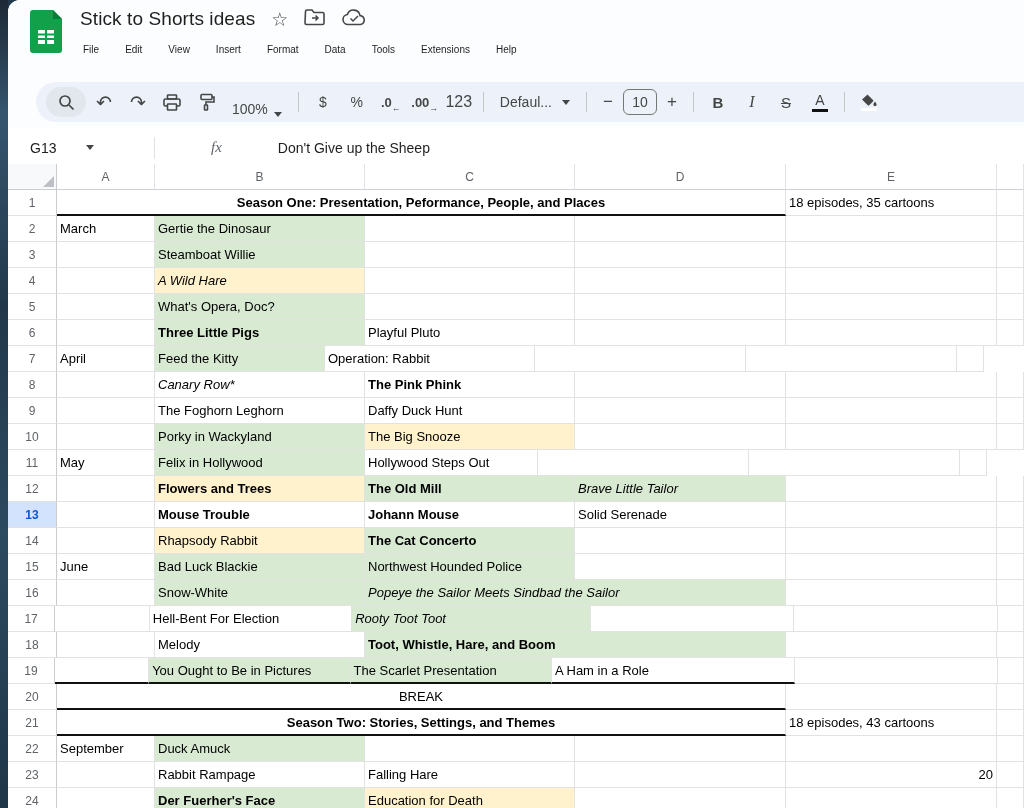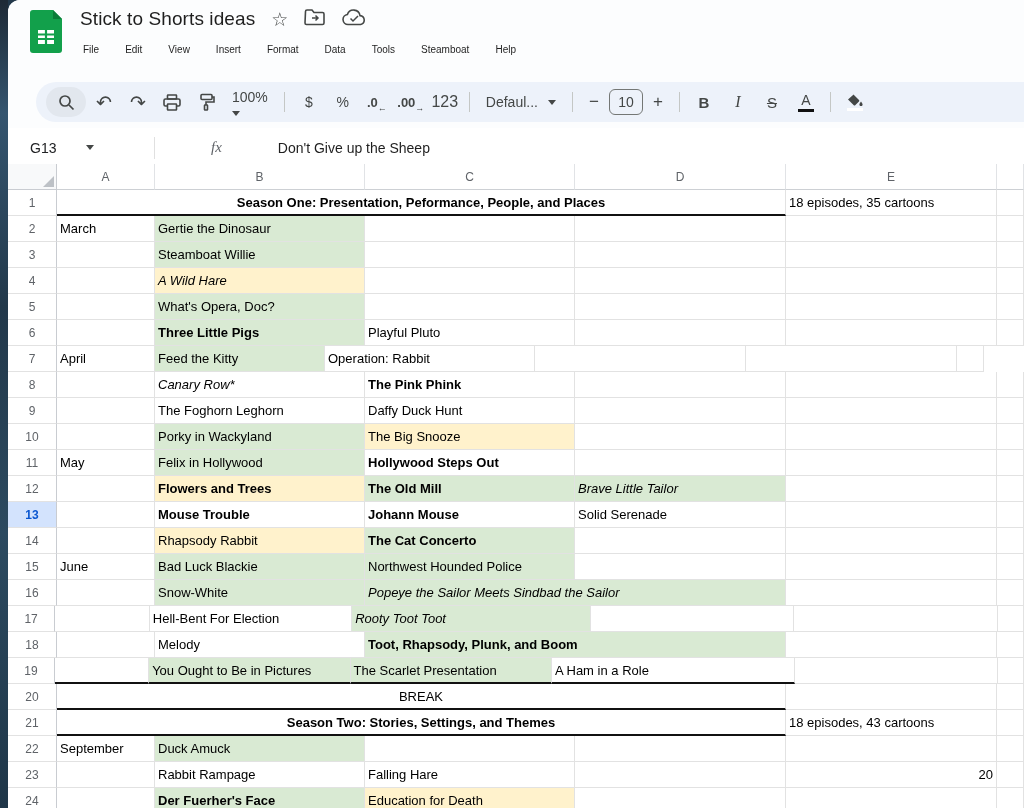--- a/index.html
+++ b/index.html
@@ -24,21 +24,21 @@
   .menu-item { font-size:10px; color:#1f1f1f; padding:4px 13px; border-radius:6px; cursor:default; }
 
   
   .toolbar { position:absolute; left:28px; top:82px; width:1030px; height:40px;
     background:#edf2fa; border-radius:22px; display:flex; align-items:center; padding:0 10px; gap:2px; }
   .tb { display:flex; align-items:center; justify-content:center; min-width:32px; height:30px;
     border-radius:6px; color:#444746; font-size:14px; }
   .tb svg { display:block; }
   .tb-text { font-weight:500; }
   .sep { width:1px; height:20px; background:#c4c7c5; margin:0 6px; flex:0 0 1px; }
-  .zoom-box { display:flex; align-items:flex-start; gap:6px; padding:0 8px; font-size:14px; color:#444746; font-weight:500;flex-direction:column;}
+  .zoom-box { display:flex; align-items:flex-end; gap:6px; padding:0 8px; font-size:14px; color:#444746; font-weight:500;}
   .caret { width:0; height:0; border-left:4px solid transparent; border-right:4px solid transparent; border-top:5px solid #444746; }
   .dec-wrap { position:relative; font-size:13px; font-weight:600; }
   .dec-arrow { font-size:9px; position:relative; top:4px; }
   .font-name { display:flex; align-items:center; gap:10px; padding:0 8px; font-size:14px; color:#444746; min-width:86px;}
   .size-box { width:34px; height:26px; border:1px solid #747775; border-radius:6px; display:flex;
     align-items:center; justify-content:center; font-size:14px; color:#444746; background:transparent; }
   .pm { font-size:17px; min-width:26px; }
   .bold-b { font-weight:700; font-size:15px; }
   .italic-i { font-style:italic; font-family:"Liberation Serif", serif; font-size:16px; }
   .strike-s { font-size:15px; text-decoration:line-through; }
@@ -114,21 +114,21 @@
       </span>
     </div>
     <div class="menu-row">
       <span class="menu-item">File</span>
       <span class="menu-item">Edit</span>
       <span class="menu-item">View</span>
       <span class="menu-item">Insert</span>
       <span class="menu-item">Format</span>
       <span class="menu-item">Data</span>
       <span class="menu-item">Tools</span>
-      <span class="menu-item">Steamboat</span>
+      <span class="menu-item">Extensions</span>
       <span class="menu-item">Help</span>
     </div>
   </div>
 
   <div class="toolbar">
     <span class="tb" style="background:#e2e7ee;border-radius:16px;min-width:40px;">
       <svg width="17" height="17" viewBox="0 0 17 17" fill="none" stroke="#444746" stroke-width="1.7">
         <circle cx="7" cy="7" r="5"></circle>
           <path d="M11 11 l4.5 4.5"></path>
       </svg>
@@ -300,21 +300,21 @@
         <div class="cell bg-green" style="width: 210px;">Porky in Wackyland</div>
         <div class="cell bg-yellow" style="width: 210px;">The Big Snooze</div>
         <div class="cell" style="width: 211px;"></div>
         <div class="cell" style="width: 211px;"></div>
         <div class="cell" style="width: 27px;"></div>
       </div>
       <div class="grow">
         <div class="rownum">11</div>
         <div class="cell" style="width: 98px;">May</div>
         <div class="cell bg-green" style="width: 210px;">Felix in Hollywood</div>
-        <div class="cell" style="width: 210px; font-weight: bold;">Hollywood Steps Out</div>
+        <div class="cell" style="width: 173px;">Hollywood Steps Out</div>
         <div class="cell" style="width: 211px;"></div>
         <div class="cell" style="width: 211px;"></div>
         <div class="cell" style="width: 27px;"></div>
       </div>
       <div class="grow">
         <div class="rownum">12</div>
         <div class="cell" style="width: 98px;"></div>
         <div class="cell bg-yellow b" style="width: 210px;">Flowers and Trees</div>
         <div class="cell bg-green b" style="width: 210px;">The Old Mill</div>
         <div class="cell bg-green i" style="width: 211px;">Brave Little Tailor</div>
@@ -362,21 +362,21 @@
         <div class="cell" style="width: 210px;">Hell-Bent For Election</div>
         <div class="cell bg-green i" style="width: 248px;">Rooty Toot Toot</div>
         <div class="cell" style="width: 211px;"></div>
         <div class="cell" style="width: 211px;"></div>
         <div class="cell" style="width: 27px;"></div>
       </div>
       <div class="grow">
         <div class="rownum">18</div>
         <div class="cell" style="width: 98px;"></div>
         <div class="cell" style="width: 210px;">Melody</div>
-        <div class="cell bg-green b" style="width: 421px;">Toot, Rhapsody, Plunk, and Boom</div>
+        <div class="cell bg-green b" style="width: 421px;">Toot, Whistle, Hare, and Boom</div>
         <div class="cell" style="width: 211px;"></div>
         <div class="cell" style="width: 27px;"></div>
       </div>
       <div class="grow">
         <div class="rownum">19</div>
         <div class="cell thickb" style="width: 98px;"></div>
         <div class="cell bg-green thickb" style="width: 210px;">You Ought to Be in Pictures</div>
         <div class="cell bg-green thickb" style="width: 210px;">The Scarlet Presentation</div>
         <div class="cell thickb" style="width: 254px;">A Ham in a Role</div>
         <div class="cell" style="width: 211px;"></div>

